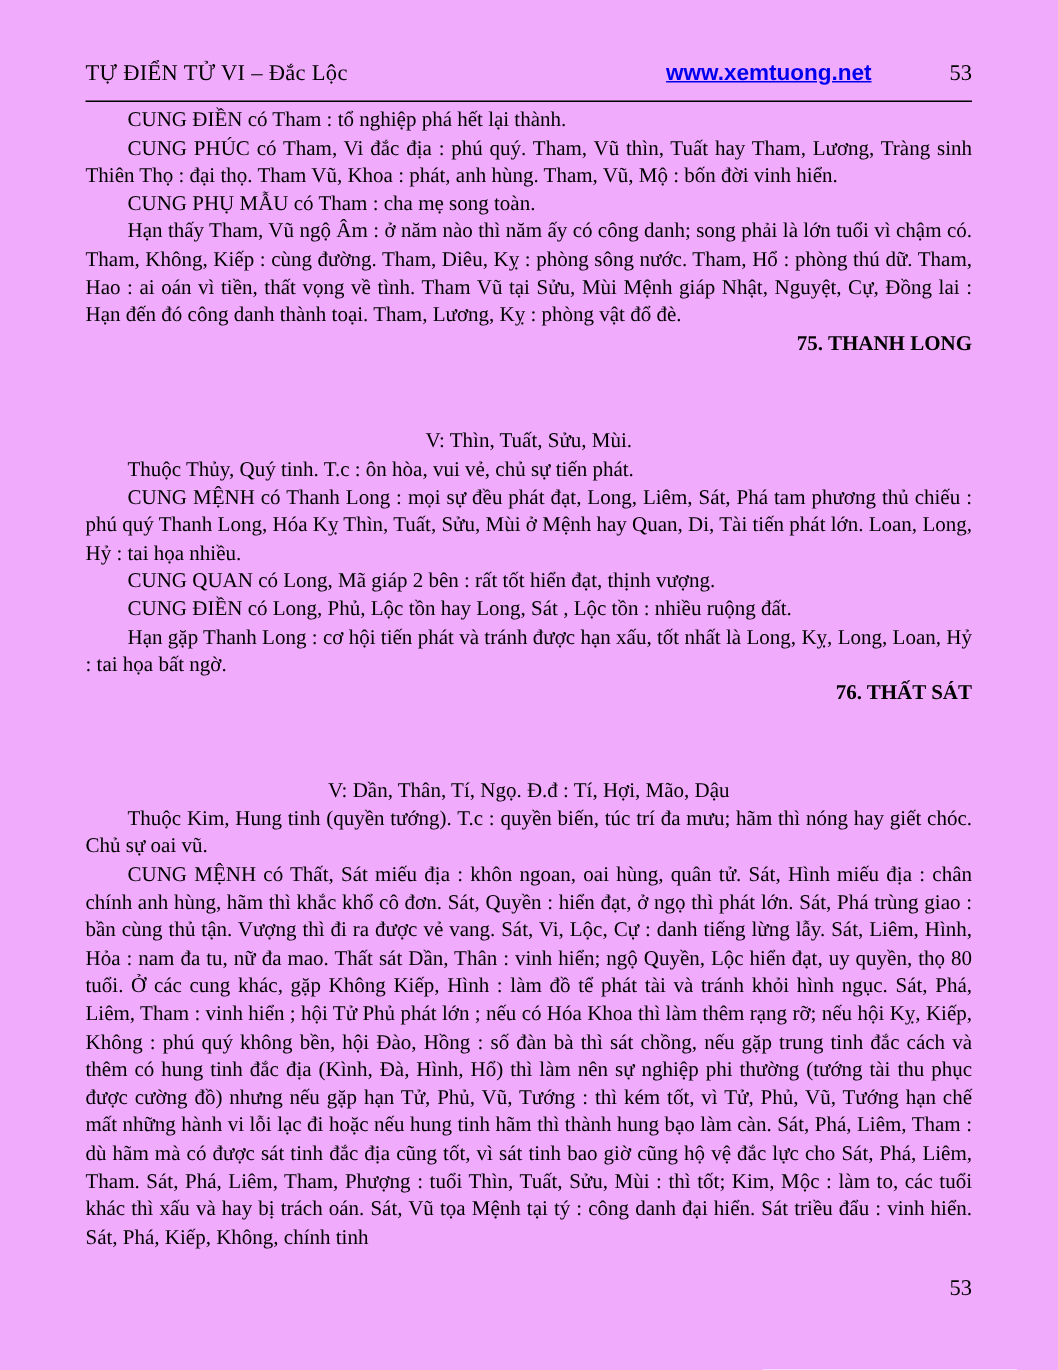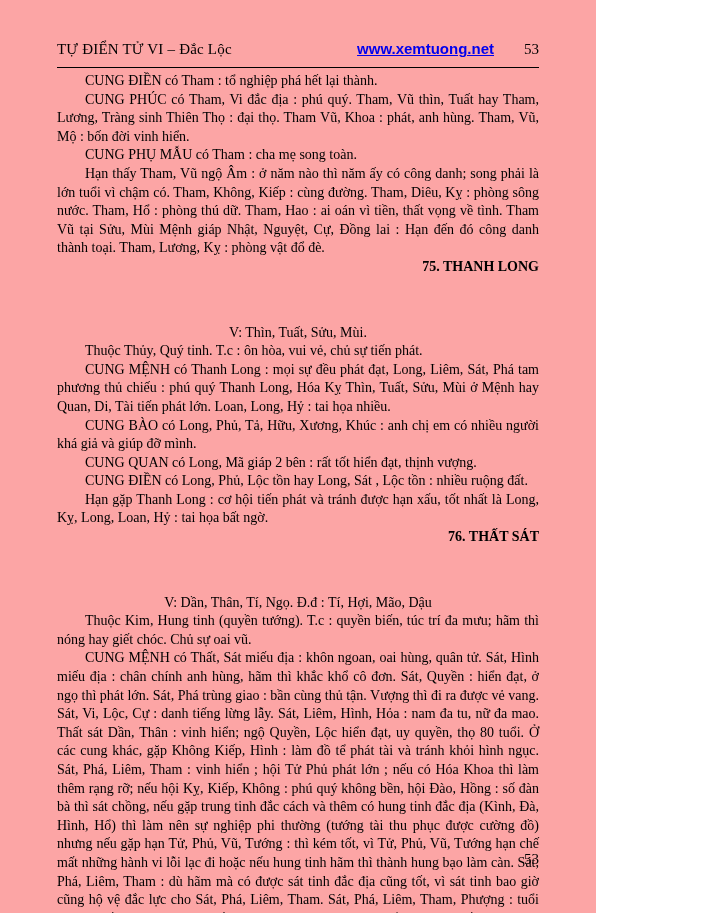--- a/index.html
+++ b/index.html
@@ -2,23 +2,23 @@
 <html><head>
 <meta charset="utf-8">
 <style>
   html, body {
     margin: 0;
     padding: 0;
     background: #ffffff;
   }
   .page {
     position: relative;
-    width: 596px;
+    width: 705px;
     height: 913px;
-    background: #fca5a5;
+    background: #f0abfc;
     color: #000000;
     font-family: "Liberation Serif", serif;
     overflow: hidden;
     box-sizing: border-box;
     padding-left: 36px;
   }
   .content {
     position: absolute;
     left: 57px;
     right: 57px;
@@ -31,21 +31,21 @@
     font-size: 15px;
     padding-bottom: 9px;
     border-bottom: 1.5px solid #000000;
   }
   .header-title {
     letter-spacing: 0.2px;
   }
   .header-right {
     display: flex;
     align-items: baseline;
-    gap: 30px;
+    gap: 52px;
   }
   .site-link {
     font-family: "Liberation Sans", sans-serif;
     font-weight: bold;
     font-size: 15px;
     color: #0000EE;
     text-decoration: underline;
     cursor: pointer;
   }
   .header-pagenum {
@@ -94,21 +94,20 @@
     <div class="doc-body">
 
     <div class="block para">CUNG ĐIỀN có Tham : tổ nghiệp phá hết lại thành.</div>
         <div class="block para">CUNG PHÚC có Tham, Vi đắc địa : phú quý. Tham, Vũ thìn, Tuất hay Tham, Lương, Tràng sinh Thiên Thọ : đại thọ. Tham Vũ, Khoa : phát, anh hùng. Tham, Vũ, Mộ : bốn đời vinh hiển.</div>
         <div class="block para">CUNG PHỤ MẪU có Tham : cha mẹ song toàn.</div>
         <div class="block para">Hạn thấy Tham, Vũ ngộ Âm : ở năm nào thì năm ấy có công danh;  song phải là lớn tuổi vì chậm có. Tham, Không, Kiếp : cùng đường. Tham, Diêu, Kỵ : phòng sông nước. Tham, Hổ : phòng thú dữ. Tham, Hao : ai oán vì tiền, thất vọng về tình. Tham Vũ tại Sửu, Mùi Mệnh giáp Nhật, Nguyệt, Cự, Đồng lai : Hạn đến đó công danh thành toại. Tham, Lương, Kỵ : phòng vật đổ đè.</div>
         <div class="block heading">75. THANH LONG</div>
         <div class="block center">V: Thìn, Tuất, Sửu, Mùi.</div>
         <div class="block para">Thuộc Thủy, Quý tinh. T.c : ôn hòa, vui vẻ, chủ sự tiến phát.</div>
         <div class="block para">CUNG MỆNH có Thanh Long : mọi sự đều phát đạt, Long, Liêm, Sát, Phá tam phương thủ chiếu : phú quý Thanh Long, Hóa Kỵ Thìn, Tuất, Sửu, Mùi ở Mệnh hay Quan, Di, Tài tiến phát lớn. Loan, Long, Hỷ : tai họa nhiều.</div>
-        <div class="block para">CUNG BÀO có Long, Phủ, Tả, Hữu, Xương, Khúc : anh chị em có nhiều người khá giả và giúp đỡ mình.</div>
         <div class="block para">CUNG QUAN có Long, Mã giáp 2 bên : rất tốt hiển đạt, thịnh vượng.</div>
         <div class="block para">CUNG ĐIỀN có Long, Phủ, Lộc tồn hay Long, Sát , Lộc tồn : nhiều ruộng đất.</div>
         <div class="block para">Hạn gặp Thanh Long : cơ hội tiến phát và tránh được hạn xấu, tốt nhất là Long, Kỵ, Long, Loan, Hỷ : tai họa bất ngờ.</div>
         <div class="block heading">76. THẤT SÁT</div>
         <div class="block center">V: Dần, Thân, Tí, Ngọ. Đ.đ : Tí, Hợi, Mão, Dậu</div>
         <div class="block para">Thuộc Kim, Hung tinh (quyền tướng). T.c : quyền biến, túc trí đa mưu; hãm thì nóng hay giết chóc. Chủ sự oai vũ.</div>
         <div class="block para">CUNG MỆNH có Thất, Sát miếu địa : khôn ngoan, oai hùng, quân tử. Sát, Hình miếu địa : chân chính anh hùng, hãm thì khắc khổ cô đơn. Sát, Quyền : hiển đạt, ở ngọ thì phát lớn. Sát, Phá trùng giao : bần cùng thủ tận. Vượng thì đi ra được vẻ vang. Sát, Vi, Lộc, Cự : danh tiếng lừng lẫy. Sát, Liêm, Hình, Hỏa : nam đa tu, nữ đa mao. Thất sát Dần, Thân : vinh hiển; ngộ Quyền, Lộc hiển đạt, uy quyền, thọ 80 tuổi. Ở các cung khác, gặp Không Kiếp, Hình : làm đồ tể phát tài và tránh khỏi hình ngục. Sát, Phá, Liêm, Tham : vinh hiển ; hội Tử Phủ phát lớn ; nếu có Hóa Khoa thì làm thêm rạng rỡ; nếu hội Kỵ, Kiếp, Không : phú quý không bền, hội Đào, Hồng : số đàn bà thì sát chồng, nếu gặp trung tinh đắc cách và thêm có hung tinh đắc địa (Kình, Đà, Hình, Hổ) thì làm nên sự nghiệp phi thường (tướng tài thu phục được cường đồ) nhưng nếu gặp hạn Tử, Phủ, Vũ, Tướng : thì kém tốt, vì Tử, Phủ, Vũ, Tướng hạn chế mất những hành vi lỗi lạc đi hoặc nếu hung tinh hãm thì thành hung bạo làm càn. Sát, Phá, Liêm, Tham : dù hãm mà có được sát tinh đắc địa cũng tốt, vì sát tinh bao giờ cũng hộ vệ đắc lực cho Sát, Phá, Liêm, Tham. Sát, Phá, Liêm, Tham, Phượng : tuổi Thìn, Tuất, Sửu, Mùi : thì tốt; Kim, Mộc : làm to, các tuổi khác thì xấu và hay bị trách oán. Sát, Vũ tọa Mệnh tại tý : công danh đại hiển. Sát triều đẩu : vinh hiển. Sát, Phá, Kiếp, Không, chính tinh</div>
       </div>
   </div>
 

